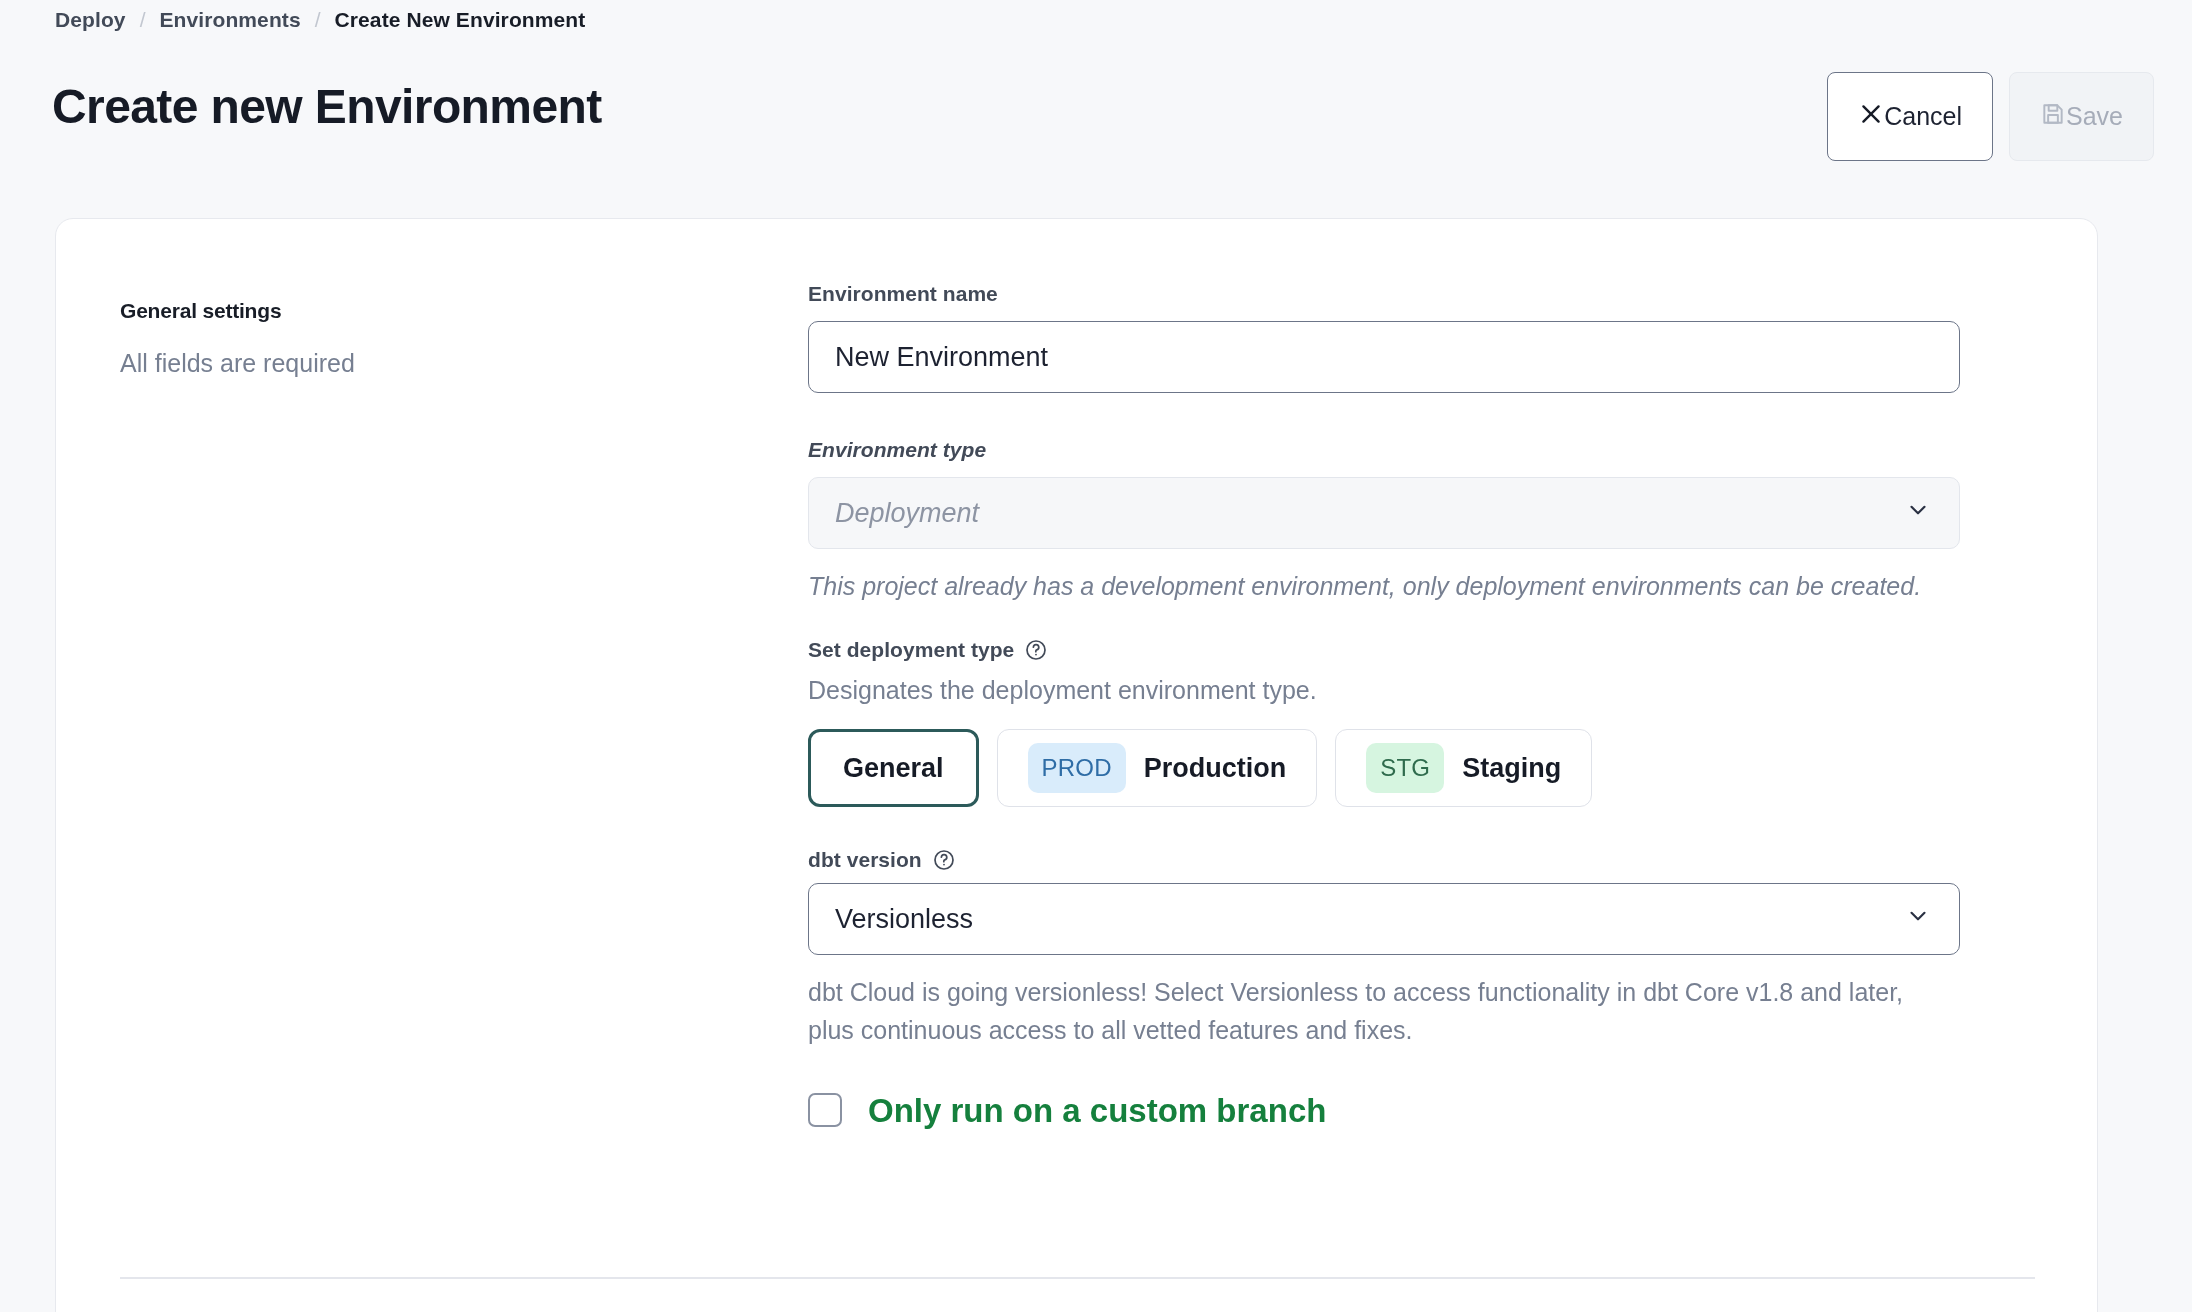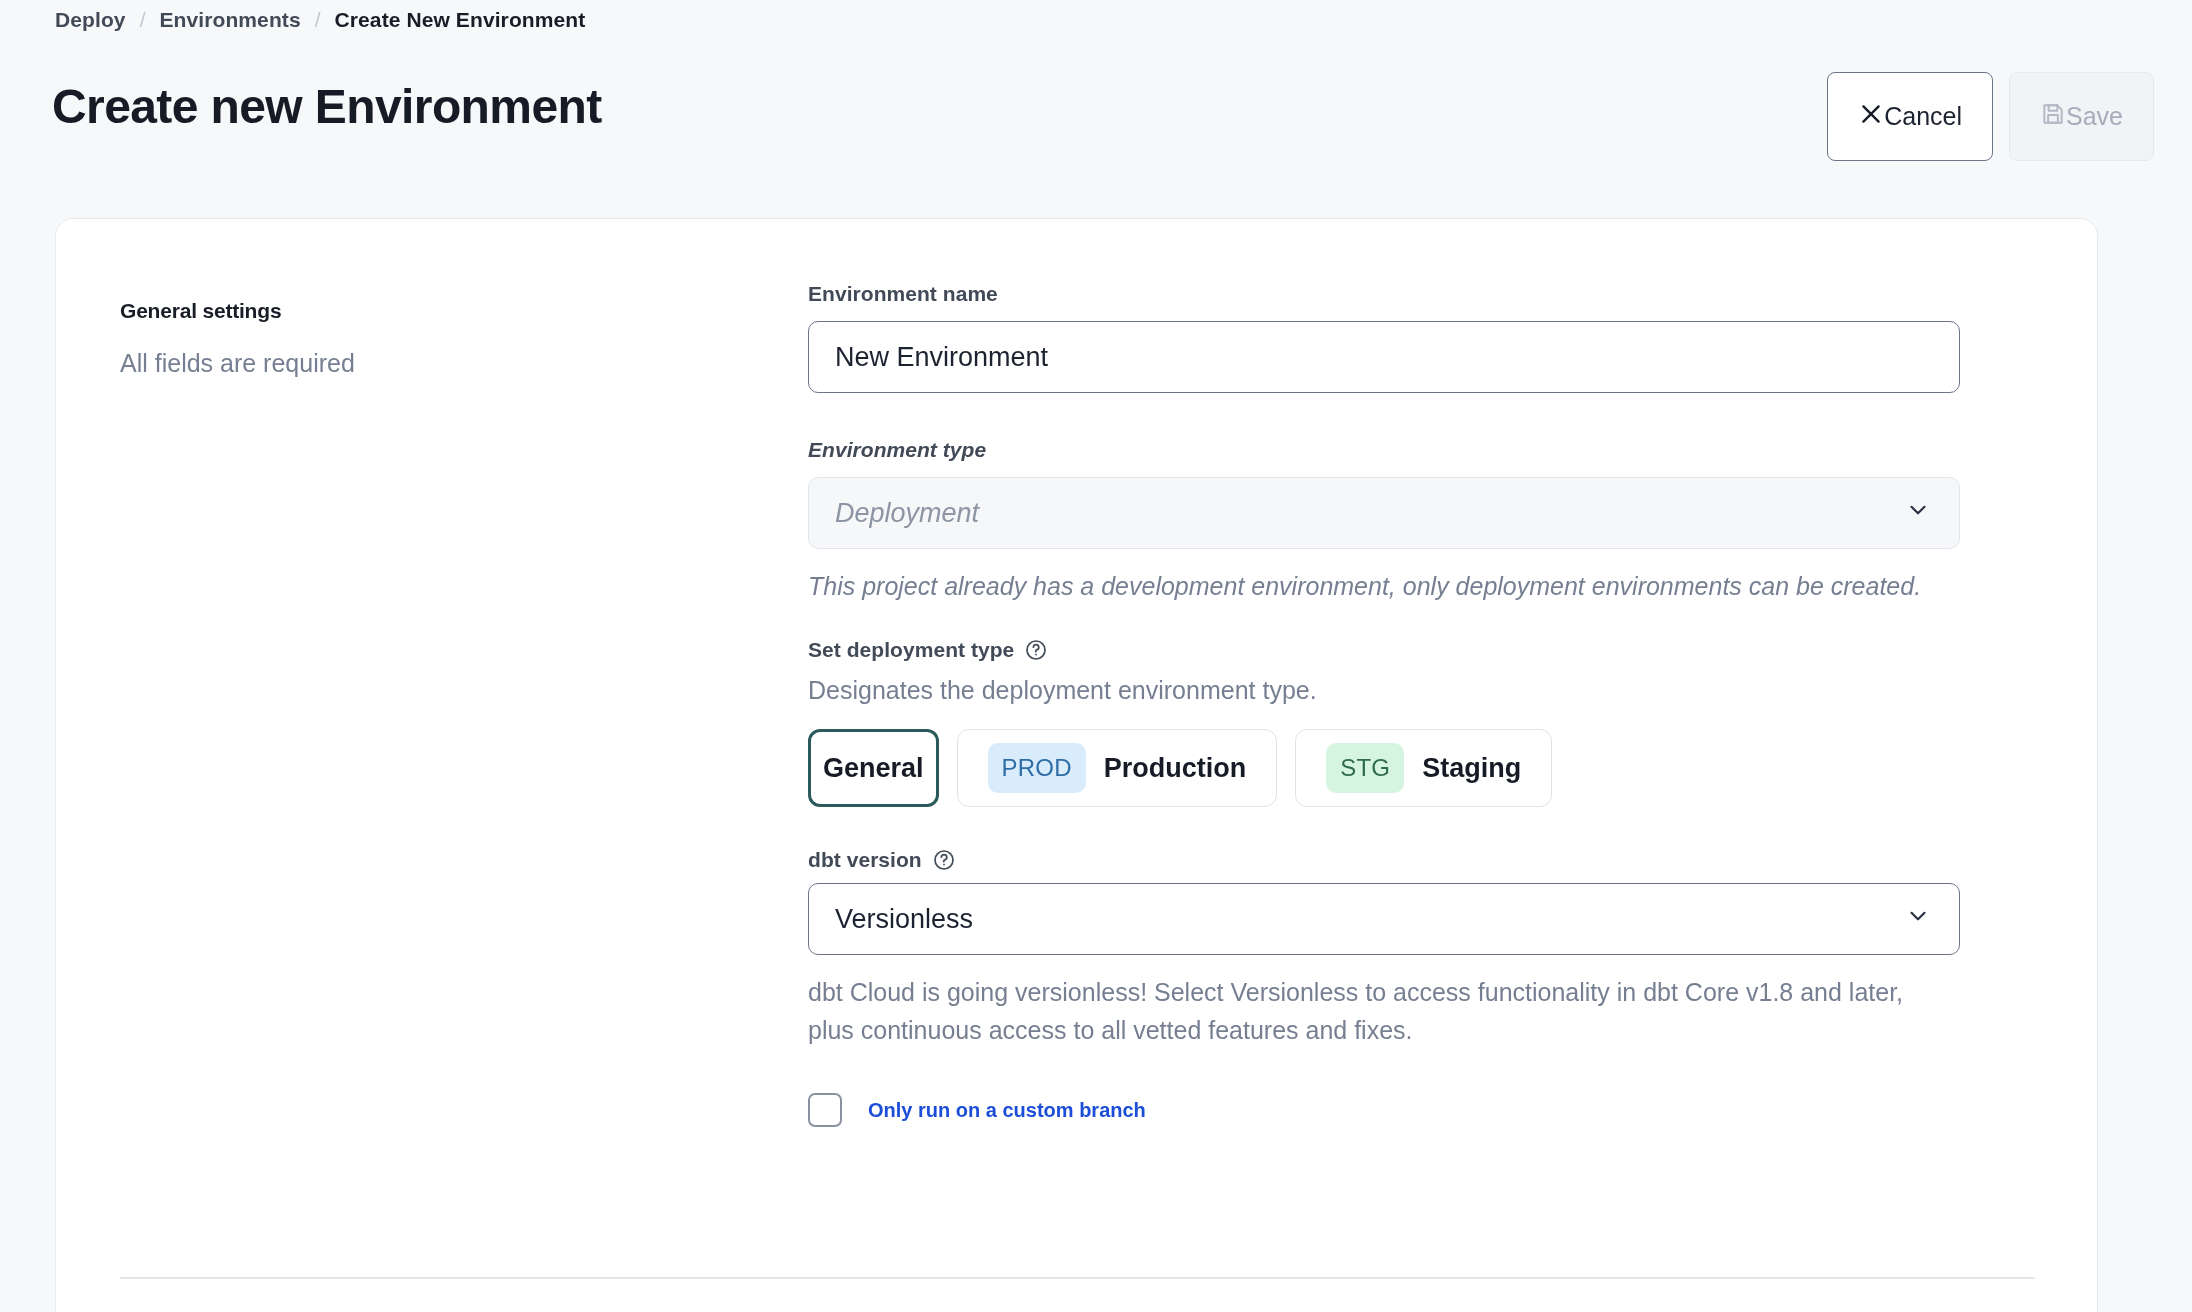--- a/index.html
+++ b/index.html
@@ -225,21 +225,21 @@
     border-radius: 12px;
     border: 1.6px solid #dfe2e9;
     background: #ffffff;
     font-size: 27px;
     font-weight: 700;
     color: #161b26;
     cursor: pointer;
   }
   .seg-btn.selected {
     border: 3px solid #2c5a5a;
-    padding: 0 12px;
+    padding: 0 32px;
   }
   .badge {
     display: inline-flex;
     align-items: center;
     justify-content: center;
     height: 50px;
     padding: 0 14px;
     border-radius: 10px;
     font-size: 24px;
     font-weight: 400;
@@ -258,23 +258,23 @@
   .checkbox {
     width: 34px;
     height: 34px;
     border: 2px solid #8a92a2;
     border-radius: 7px;
     background: #ffffff;
     cursor: pointer;
     flex: none;
   }
   .check-label {
-    font-size: 20px;
-    font-weight: 700;
-    color: #1d4ed8;
+    font-size: 33px;
+    font-weight: 700;
+    color: #15803d;
     line-height: 1;
     cursor: pointer;
   }
 
   
   .card-divider {
     position: absolute;
     left: 64px;
     top: 1058px;
     width: 1915px;

